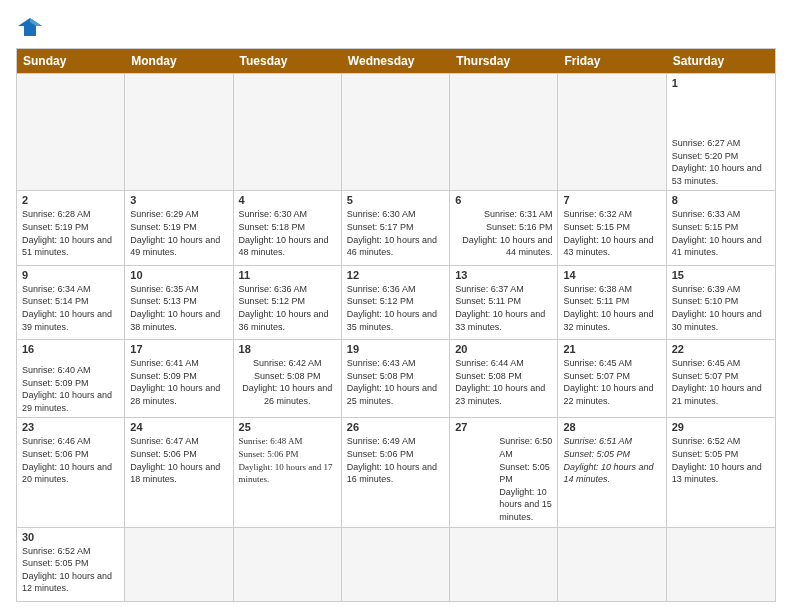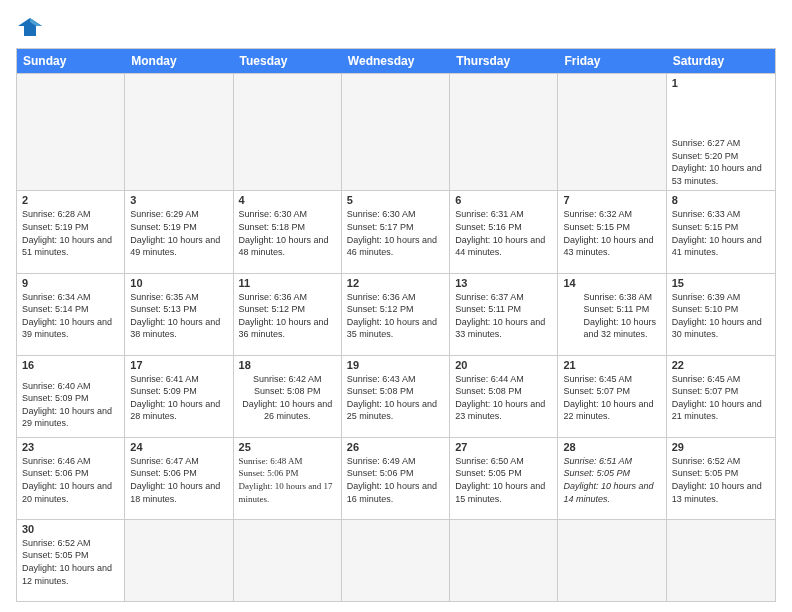--- a/index.html
+++ b/index.html
@@ -56,21 +56,21 @@
     }
     .calendar {
       flex: 1;
       display: flex;
       flex-direction: column;
       border: 1px solid #ccc;
     }
     .cal-header {
       display: grid;
       grid-template-columns: repeat(7, 1fr);
-      background: #3b82f6;
+      background: #a16207;
     }
     .cal-header-cell {
       color: #fff;
       font-size: 12px;
       font-weight: bold;
       padding: 5px 6px;
       text-align: left;
     }
     .cal-body {
       flex: 1;
@@ -176,21 +176,21 @@
 Daylight: 10 hours and 48 minutes.</div>
           </div>
           <div class="cal-cell">
             <span class="day-num">5</span>
             <div class="day-info" style="white-space: pre-line;">Sunrise: 6:30 AM
 Sunset: 5:17 PM
 Daylight: 10 hours and 46 minutes.</div>
           </div>
           <div class="cal-cell">
             <span class="day-num">6</span>
-            <div class="day-info" style="white-space: pre-line;">Sunrise: 6:31 AM
+            <div class="day-info" style="white-space: pre-line; text-align: right;">Sunrise: 6:31 AM
 Sunset: 5:16 PM
 Daylight: 10 hours and 44 minutes.</div>
           </div>
           <div class="cal-cell">
             <span class="day-num">7</span>
             <div class="day-info" style="white-space: pre-line;">Sunrise: 6:32 AM
 Sunset: 5:15 PM
 Daylight: 10 hours and 43 minutes.</div>
           </div>
           <div class="cal-cell">
@@ -226,21 +226,21 @@
 Daylight: 10 hours and 35 minutes.</div>
           </div>
           <div class="cal-cell">
             <span class="day-num">13</span>
             <div class="day-info" style="white-space: pre-line;">Sunrise: 6:37 AM
 Sunset: 5:11 PM
 Daylight: 10 hours and 33 minutes.</div>
           </div>
           <div class="cal-cell">
             <span class="day-num">14</span>
-            <div class="day-info" style="white-space: pre-line; margin-left: 20px;">Sunrise: 6:38 AM
+            <div class="day-info" style="white-space: pre-line;">Sunrise: 6:38 AM
 Sunset: 5:11 PM
 Daylight: 10 hours and 32 minutes.</div>
           </div>
           <div class="cal-cell">
             <span class="day-num">15</span>
             <div class="day-info" style="white-space: pre-line;">Sunrise: 6:39 AM
 Sunset: 5:10 PM
 Daylight: 10 hours and 30 minutes.</div>
           </div>
         </div>
@@ -308,21 +308,21 @@
 Daylight: 10 hours and 17 minutes.</div>
           </div>
           <div class="cal-cell">
             <span class="day-num">26</span>
             <div class="day-info" style="white-space: pre-line;">Sunrise: 6:49 AM
 Sunset: 5:06 PM
 Daylight: 10 hours and 16 minutes.</div>
           </div>
           <div class="cal-cell">
             <span class="day-num">27</span>
-            <div class="day-info" style="white-space: pre-line;">Sunrise: 6:50 AM
+            <div class="day-info" style="white-space: pre-line; margin-left: 44px;">Sunrise: 6:50 AM
 Sunset: 5:05 PM
 Daylight: 10 hours and 15 minutes.</div>
           </div>
           <div class="cal-cell">
             <span class="day-num">28</span>
             <div class="day-info" style="white-space: pre-line; font-style: italic;">Sunrise: 6:51 AM
 Sunset: 5:05 PM
 Daylight: 10 hours and 14 minutes.</div>
           </div>
           <div class="cal-cell">

